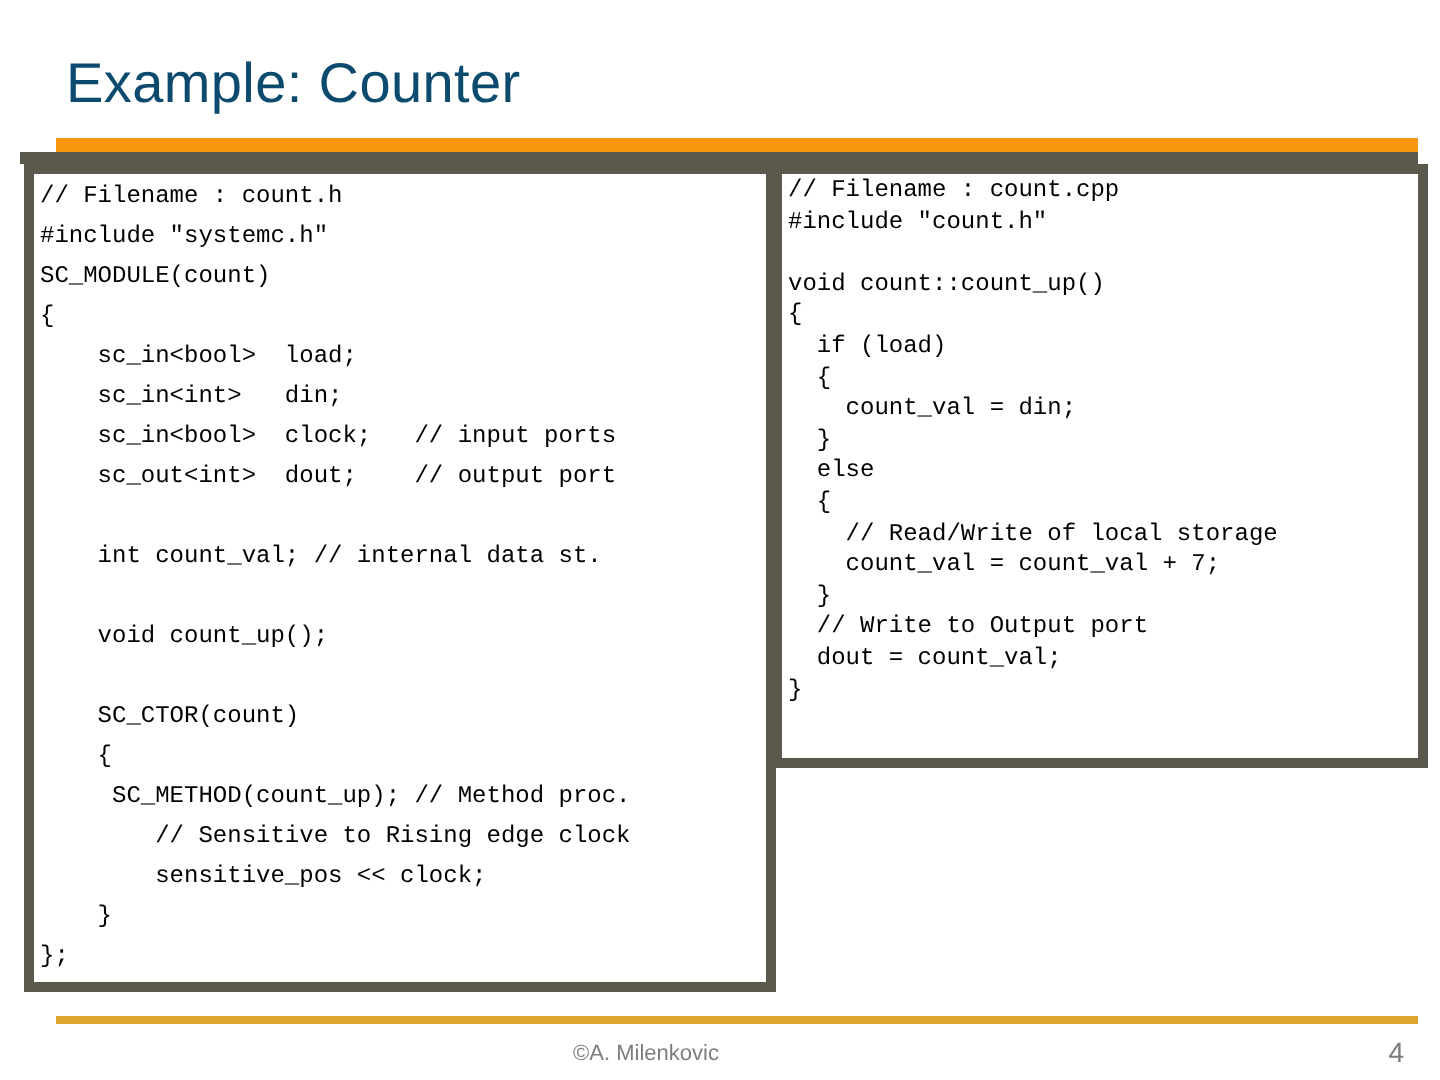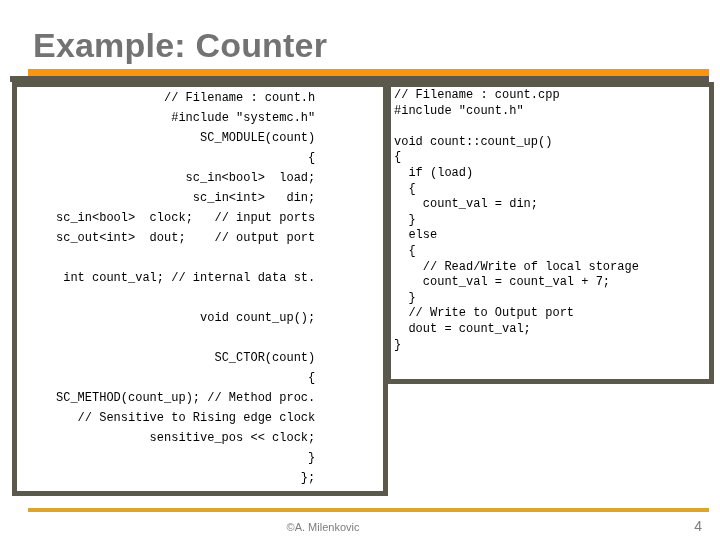--- a/index.html
+++ b/index.html
@@ -14,23 +14,23 @@
     overflow: hidden;
     font-family: "Liberation Sans", sans-serif;
   }
 
   
   #slide-title {
     position: absolute;
     left: 33px;
     top: 26px;
     font-family: "Liberation Sans", sans-serif;
-    font-size: 34px;
-    font-weight: bold;
-    color: #737373;
+    font-size: 28px;
+    font-weight: normal;
+    color: #0c4a6e;
     letter-spacing: 0.2px;
     white-space: nowrap;
   }
 
   
   #top-rule {
     position: absolute;
     left: 28px;
     top: 69px;
     width: 681px;
@@ -60,21 +60,20 @@
     background: #ffffff;
     border: 5px solid #5b584c;
     box-sizing: border-box;
     overflow: hidden;
   }
   #code-box-header {
     left: 12px;
     top: 82px;
     width: 376px;
     height: 414px;
-    text-align: right;
   }
   #code-box-source {
     left: 386px;
     top: 82px;
     width: 328px;
     height: 302px;
   }
 
   .code-text {
     position: absolute;

